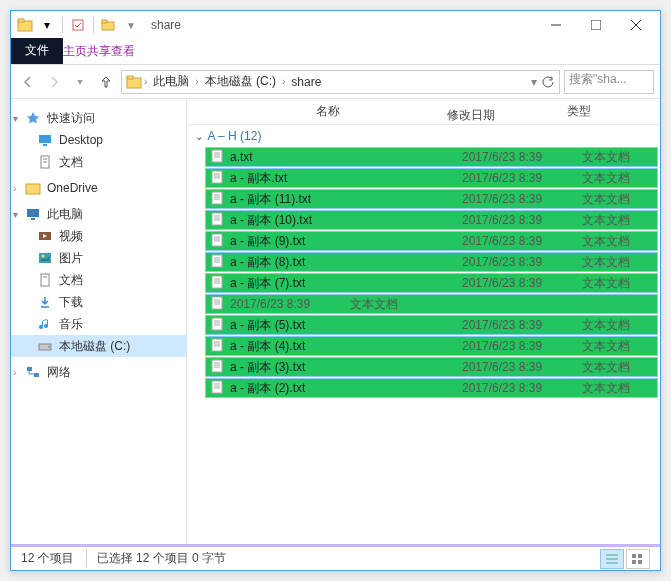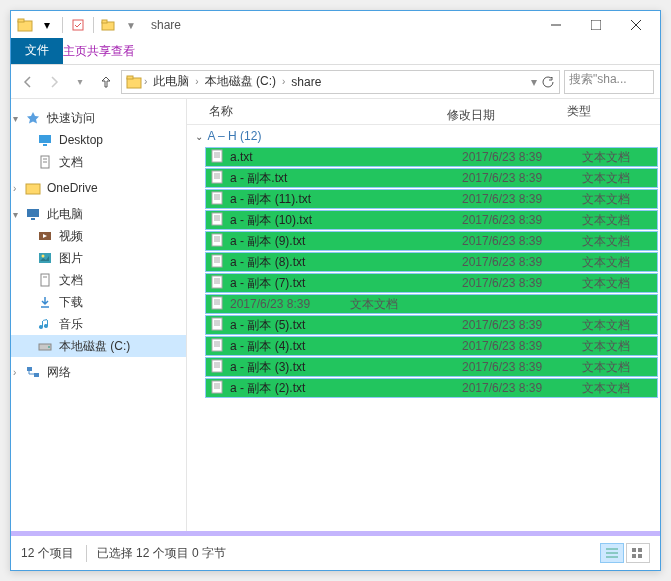--- a/index.html
+++ b/index.html
@@ -6,51 +6,51 @@
 body { background: #f0f0f0; padding: 10px; }
 .window { width: 651px; height: 561px; background: #fff; border: 1px solid #4aa0e0; box-shadow: 0 2px 8px rgba(0,0,0,0.15); display: flex; flex-direction: column; }
 .titlebar { height: 28px; display: flex; align-items: center; padding: 0 4px; background: #fff; }
 .qat { display: flex; align-items: center; gap: 2px; }
 .qat-icon { width: 20px; height: 20px; display: flex; align-items: center; justify-content: center; }
 .qat-sep { width: 1px; height: 16px; background: #ccc; margin: 0 3px; }
 .title-text { margin-left: 10px; color: #555; }
 .window-controls { margin-left: auto; display: flex; }
 .win-btn { width: 40px; height: 28px; display: flex; align-items: center; justify-content: center; color: #555; }
 .ribbon-tabs { height: 26px; display: flex; align-items: flex-end; border-bottom: 1px solid #ddd; }
-.tab-file { background: #0369a1; color: #fff; padding: 4px 14px; height: 26px; }
+.tab-file { background: #0f172a; color: #fff; padding: 4px 14px; height: 26px; }
 .tab { padding: 4px 0; color: #a21caf; }
 .navbar { height: 34px; display: flex; align-items: center; padding: 3px 6px; gap: 4px; border-bottom: 1px solid #e5e5e5; }
 .nav-btn { width: 22px; height: 22px; display: flex; align-items: center; justify-content: center; color: #999; }
 .nav-btn.enabled { color: #333; }
 .breadcrumb { flex: 1; height: 24px; border: 1px solid #ccc; display: flex; align-items: center; padding: 0 4px; gap: 2px; background: #fff; }
 .bc-seg { padding: 0 4px; color: #333; }
 .bc-sep { color: #888; font-size: 10px; }
 .bc-end { margin-left: auto; display: flex; align-items: center; gap: 4px; }
 .searchbox { width: 90px; height: 24px; border: 1px solid #ccc; padding: 0 4px; color: #888; overflow: hidden; white-space: nowrap; }
 .content { flex: 1; display: flex; overflow: hidden; }
 .sidebar { width: 176px; border-right: 1px solid #e5e5e5; padding: 8px 0; overflow-y: auto; }
 .side-item { display: flex; align-items: center; padding: 2px 6px 2px 26px; height: 22px; gap: 6px; color: #333; position: relative; }
 .side-item.group { padding-left: 14px; margin-top: 4px; }
 .side-item.group:first-child { margin-top: 0; }
 .side-item.selected { background: #cde8ff; }
 .side-icon { width: 16px; height: 16px; display: flex; align-items: center; justify-content: center; flex-shrink: 0; }
 .expand-arrow { position: absolute; left: 2px; color: #888; font-size: 10px; }
 .main { flex: 1; display: flex; flex-direction: column; overflow: hidden; }
 .columns { height: 26px; display: flex; align-items: center; border-bottom: 1px solid #e8e8e8; color: #444; }
-.col-name { width: 260px; padding-left: 22px; }
+.col-name { width: 260px; padding-left: 22px; text-align: center; }
 .col-date { width: 120px; margin-top: 8px; }
 .col-type { flex: 1; }
 .group-header { padding: 4px 8px; color: #3a78b4; display: flex; align-items: center; gap: 4px; }
 .filelist { flex: 1; overflow-y: auto; }
 .file-row { height: 20px; display: flex; align-items: center; background: #22c55e; border: 1px solid #8ec9f5; margin: 0 2px 1px 18px; padding-left: 4px; }
 .file-icon { width: 16px; height: 16px; margin-right: 4px; }
 .file-name { width: 232px; color: #222; }
 .file-date { width: 120px; color: #555; }
 .file-type { color: #555; }
-.statusbar { height: 26px; border-top: 5px solid #c4b5fd; display: flex; align-items: center; padding: 17px 10px; gap: 12px; color: #444; }
+.statusbar { height: 26px; border-top: 3px solid #c4b5fd; display: flex; align-items: center; padding: 4px 10px; gap: 12px; color: #444; }
 .status-seg { border-left: 1px solid #ccc; padding-left: 10px; }
 .status-seg:first-child { border-left: none; padding-left: 0; }
 .view-btns { margin-left: auto; display: flex; gap: 2px; }
 .view-btn { width: 24px; height: 20px; border: 1px solid #ccc; display: flex; align-items: center; justify-content: center; }
 .view-btn.active { background: #cde8ff; border-color: #8ec9f5; }
 svg { display: block; }
 </style>
 </head>
 <body>
 

